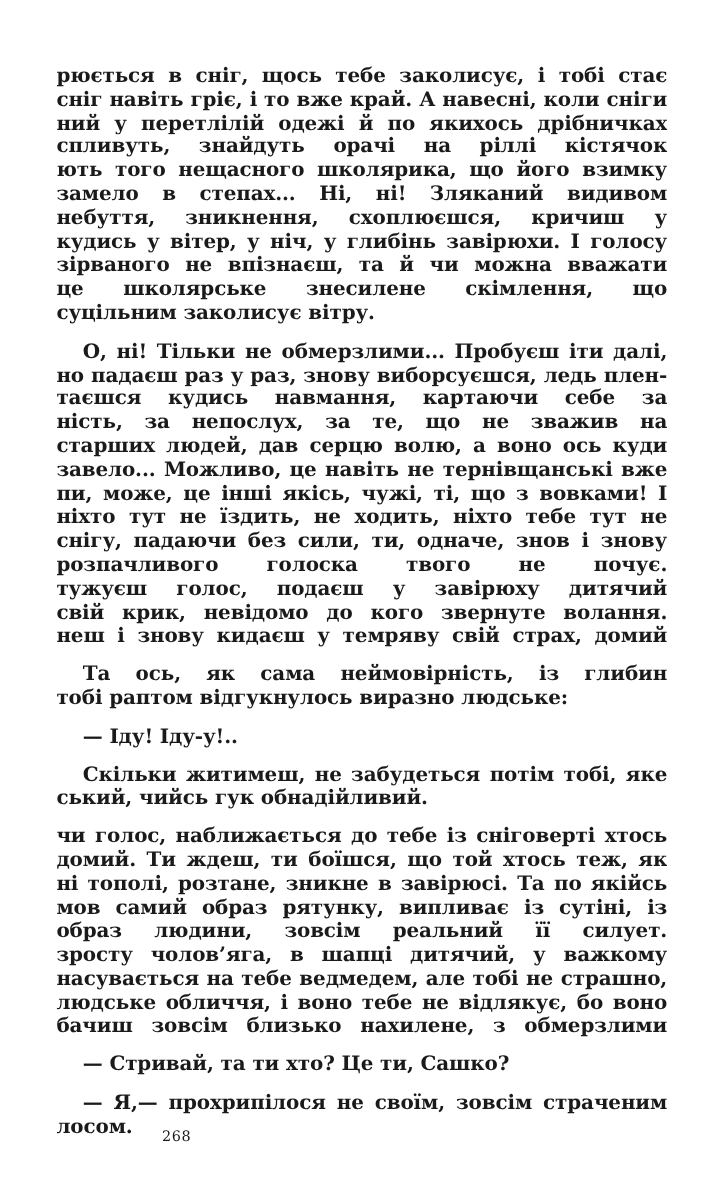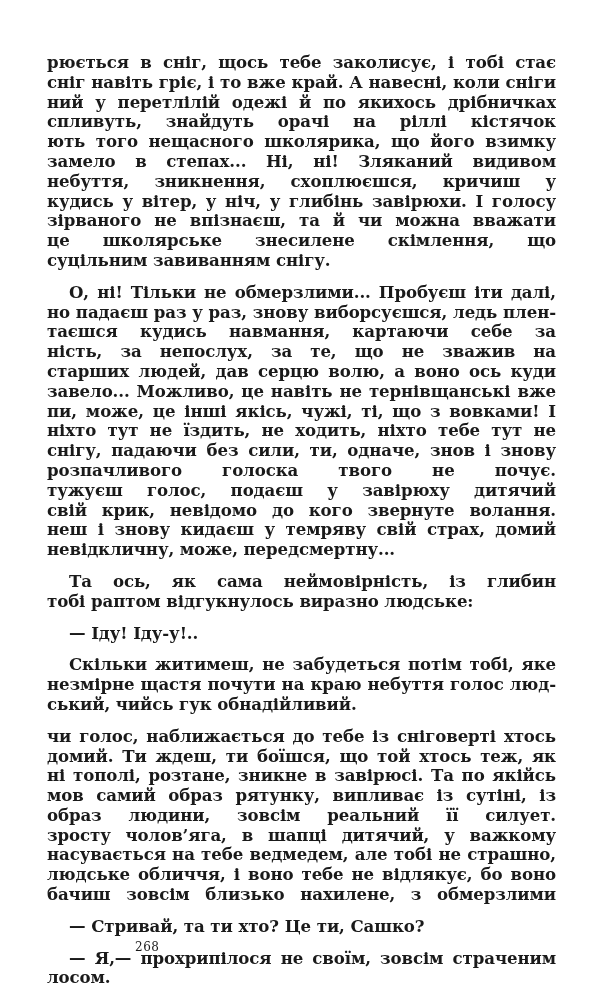--- a/index.html
+++ b/index.html
@@ -53,48 +53,46 @@
         <div class="line">рюється в сніг, щось тебе заколисує, і тобі стає тепло,</div>
         <div class="line">сніг навіть гріє, і то вже край. А навесні, коли сніги</div>
         <div class="line">ний у перетлілій одежі й по якихось дрібничках упізна-</div>
         <div class="line">спливуть, знайдуть орачі на ріллі кістячок скоцюрбле-</div>
         <div class="line">ють того нещасного школярика, що його взимку свій</div>
         <div class="line">замело в степах... Ні, ні! Зляканий видивом власного</div>
         <div class="line">небуття, зникнення, схоплюєшся, кричиш у нестямі</div>
         <div class="line">кудись у вітер, у ніч, у глибінь завірюхи. І голосу свого</div>
         <div class="line">зірваного не впізнаєш, та й чи можна вважати голосом</div>
         <div class="line">це школярське знесилене скімлення, що зливається з</div>
-        <div class="line last">суцільним завиванням снігу.</div>
+        <div class="line last">суцільним заколисує вітру.</div>
       </div>
       <div class="paragraph">
         <div class="line indent">О, ні! Тільки не обмерзлими... Пробуєш іти далі, зморе-</div>
         <div class="line">но падаєш раз у раз, знову виборсуєшся, ледь плен-</div>
         <div class="line">таєшся кудись навмання, картаючи себе за самовпевне-</div>
         <div class="line">ність, за непослух, за те, що не зважив на застороги</div>
         <div class="line">старших людей, дав серцю волю, а воно ось куди тебе</div>
         <div class="line">завело... Можливо, це навіть не тернівщанські вже сте-</div>
         <div class="line">пи, може, це інші якісь, чужі, ті, що з вовками! І ніколи</div>
         <div class="line">ніхто тут не їздить, не ходить, ніхто тебе тут не знайде,</div>
         <div class="line">снігу, падаючи без сили, ти, одначе, знов і знову на-</div>
         <div class="line">розпачливого голоска твого не почує. Провалюючись у</div>
         <div class="line">тужуєш голос, подаєш у завірюху дитячий благальний</div>
         <div class="line">свій крик, невідомо до кого звернуте волання. Передих-</div>
         <div class="line">неш і знову кидаєш у темряву свій страх, домий свою</div>
-        <div class="line last">невідкличну, може, передсмертну...</div>
       </div>
       <div class="paragraph">
         <div class="line indent">Та ось, як сама неймовірність, із глибин завірюхи</div>
         <div class="line last">тобі раптом відгукнулось виразно людське:</div>
       </div>
       <div class="paragraph">
         <div class="line indent last">— Іду! Іду-у!..</div>
       </div>
       <div class="paragraph">
         <div class="line indent">Скільки житимеш, не забудеться потім тобі, яке це</div>
-        <div class="line">незмірне щастя почути на краю небуття голос люд-</div>
         <div class="line last">ський, чийсь гук обнадійливий.</div>
       </div>
       <div class="paragraph">
         <div class="line">чи голос, наближається до тебе із сніговерті хтось неві-</div>
         <div class="line">домий. Ти ждеш, ти боїшся, що той хтось теж, як міраж-</div>
         <div class="line">ні тополі, розтане, зникне в завірюсі. Та по якійсь хвилі,</div>
         <div class="line">мов самий образ рятунку, випливає із сутіні, із завії</div>
         <div class="line">образ людини, зовсім реальний її силует. Величезного</div>
         <div class="line">зросту чолов’яга, в шапці дитячий, у важкому кожусі,</div>
         <div class="line">насувається на тебе ведмедем, але тобі не страшно, ти</div>

